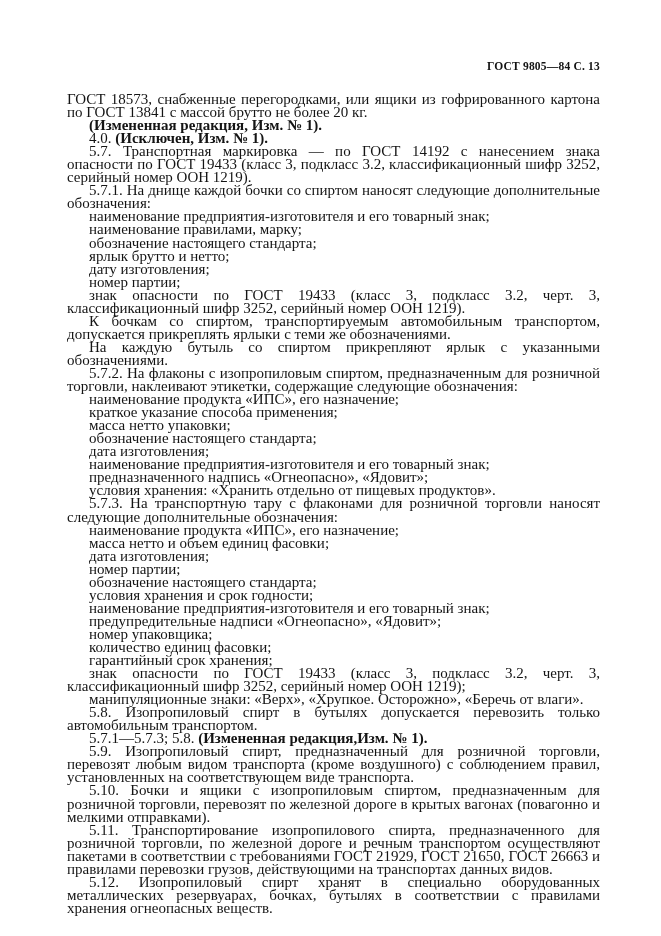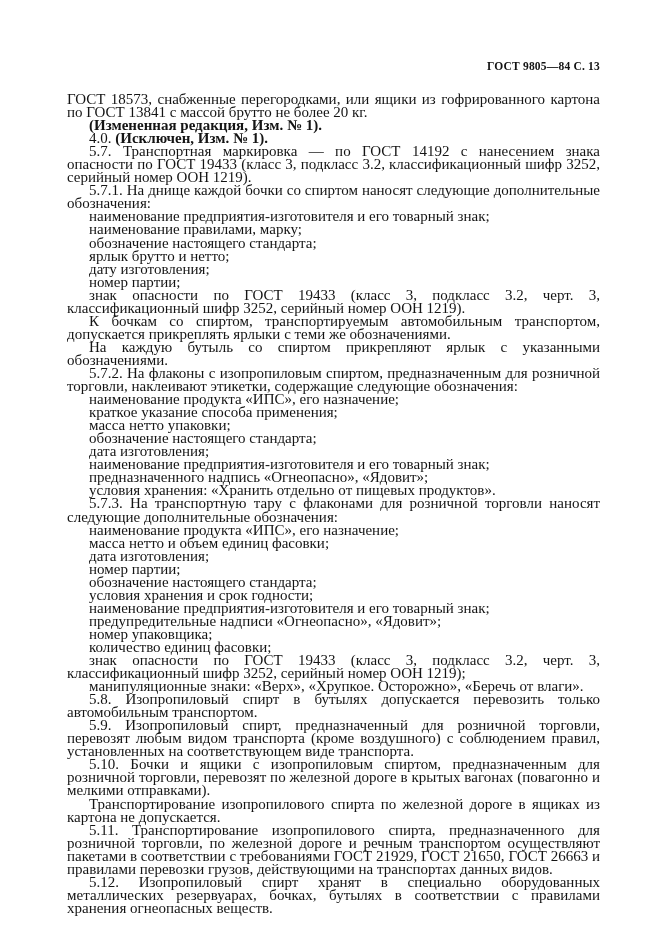--- a/index.html
+++ b/index.html
@@ -78,23 +78,24 @@
         <p class="para"><span class="seg">наименование продукта «ИПС», его назначение;</span></p>
         <p class="para"><span class="seg">масса нетто и объем единиц фасовки;</span></p>
         <p class="para"><span class="seg">дата изготовления;</span></p>
         <p class="para"><span class="seg">номер партии;</span></p>
         <p class="para"><span class="seg">обозначение настоящего стандарта;</span></p>
         <p class="para"><span class="seg">условия хранения и срок годности;</span></p>
         <p class="para"><span class="seg">наименование предприятия-изготовителя и его товарный знак;</span></p>
         <p class="para"><span class="seg">предупредительные надписи «Огнеопасно», «Ядовит»;</span></p>
         <p class="para"><span class="seg">номер упаковщика;</span></p>
         <p class="para"><span class="seg">количество единиц фасовки;</span></p>
+        <p class="para"><span class="seg">гарантийный срок хранения;</span></p>
         <p class="para"><span class="seg">знак опасности по ГОСТ 19433 (класс 3, подкласс 3.2, черт. 3, классификационный шифр 3252, серийный номер ООН 1219);</span></p>
         <p class="para"><span class="seg">манипуляционные знаки: «Верх», «Хрупкое. Осторожно», «Беречь от влаги».</span></p>
         <p class="para"><span class="seg">5.8. Изопропиловый спирт в бутылях допускается перевозить только автомобильным транспортом.</span></p>
+        <p class="para"><span class="seg">5.7.1—5.7.3; 5.8. </span><span class="seg bold">(Измененная редакция,Изм. № 1).</span></p>
         <p class="para"><span class="seg">5.9. Изопропиловый спирт, предназначенный для розничной торговли, перевозят любым видом транспорта (кроме воздушного) с соблюдением правил, установленных на соответствующем виде транспорта.</span></p>
         <p class="para"><span class="seg">5.10. Бочки и ящики с изопропиловым спиртом, предназначенным для розничной торговли, перевозят по железной дороге в крытых вагонах (повагонно и мелкими отправками).</span></p>
-        <p class="para"><span class="seg">Транспортирование изопропилового спирта по железной дороге в ящиках из картона не допускается.</span></p>
         <p class="para"><span class="seg">5.11. Транспортирование изопропилового спирта, предназначенного для розничной торговли, по железной дороге и речным транспортом осуществляют пакетами в соответствии с требованиями ГОСТ 21929, ГОСТ 21650, ГОСТ 26663 и правилами перевозки грузов, действующими на транспортах данных видов.</span></p>
         <p class="para"><span class="seg">5.12. Изопропиловый спирт хранят в специально оборудованных металлических резервуарах, бочках, бутылях в соответствии с правилами хранения огнеопасных веществ.</span></p>
       </div>
   </div>
 </div>
 
 </body></html>

